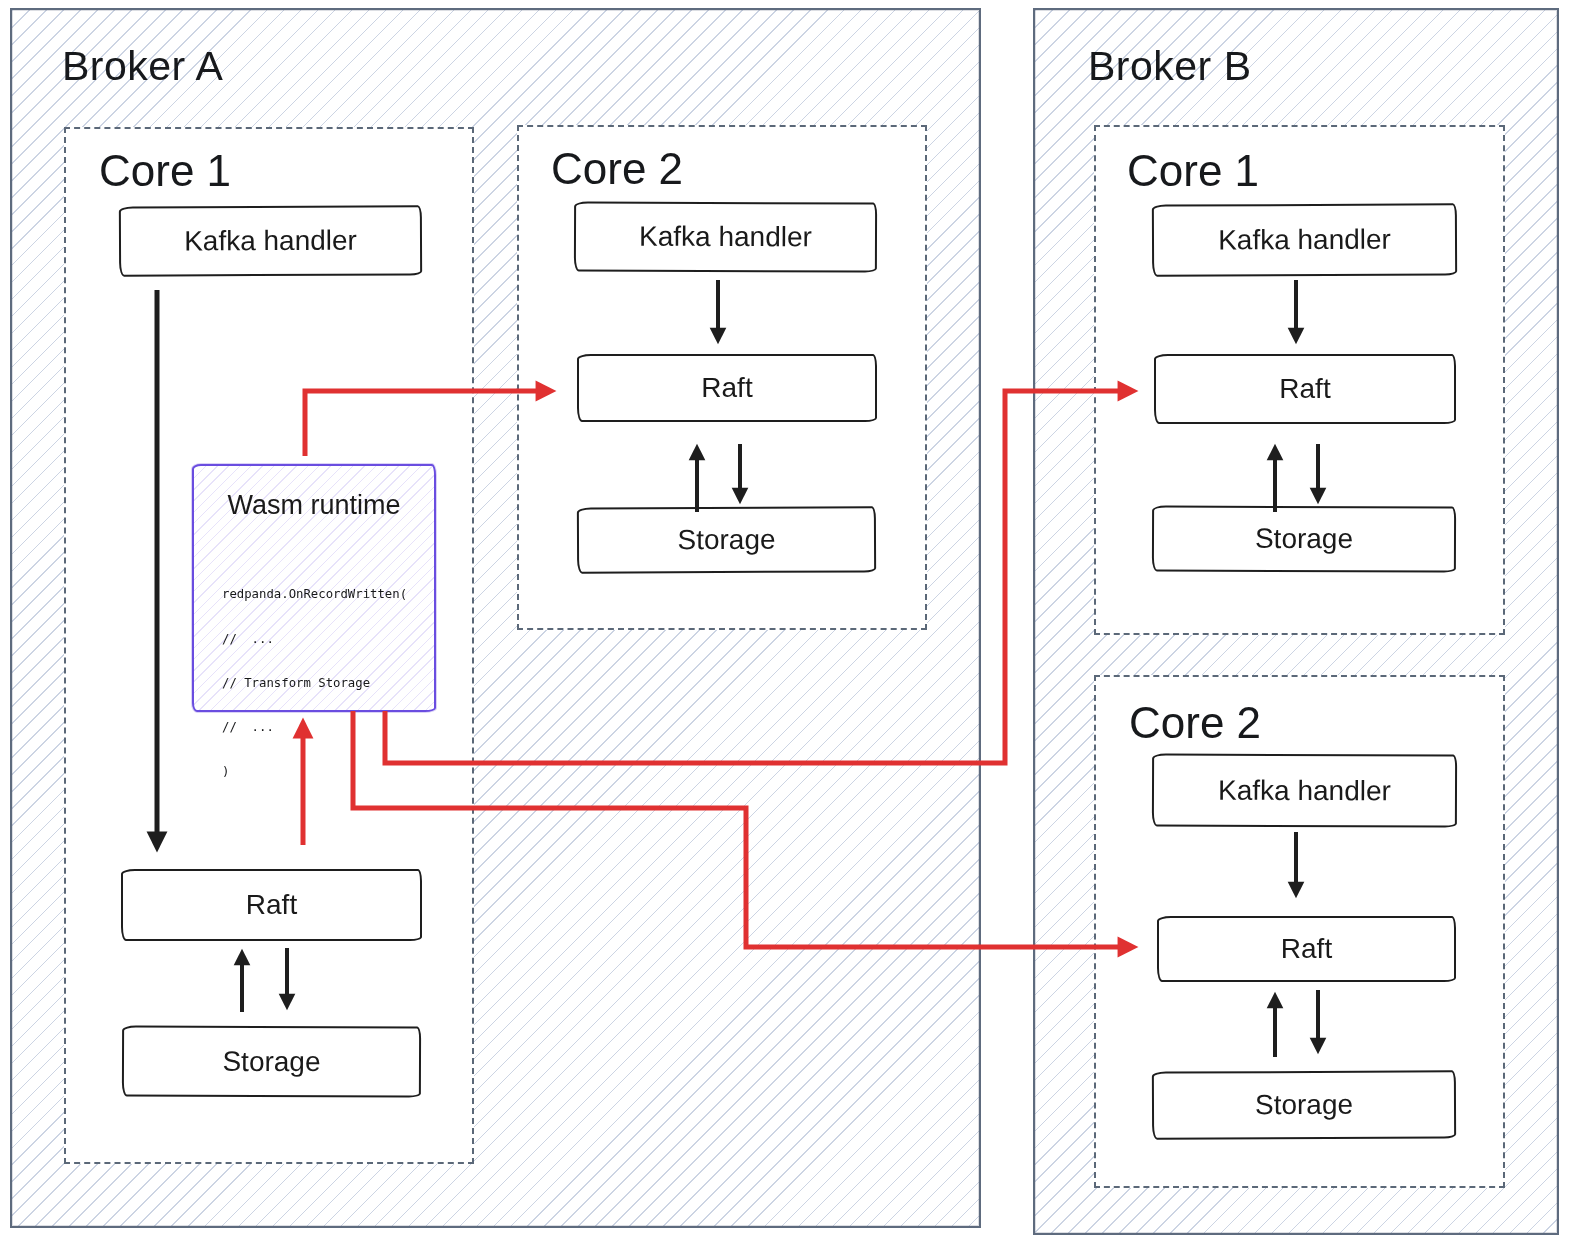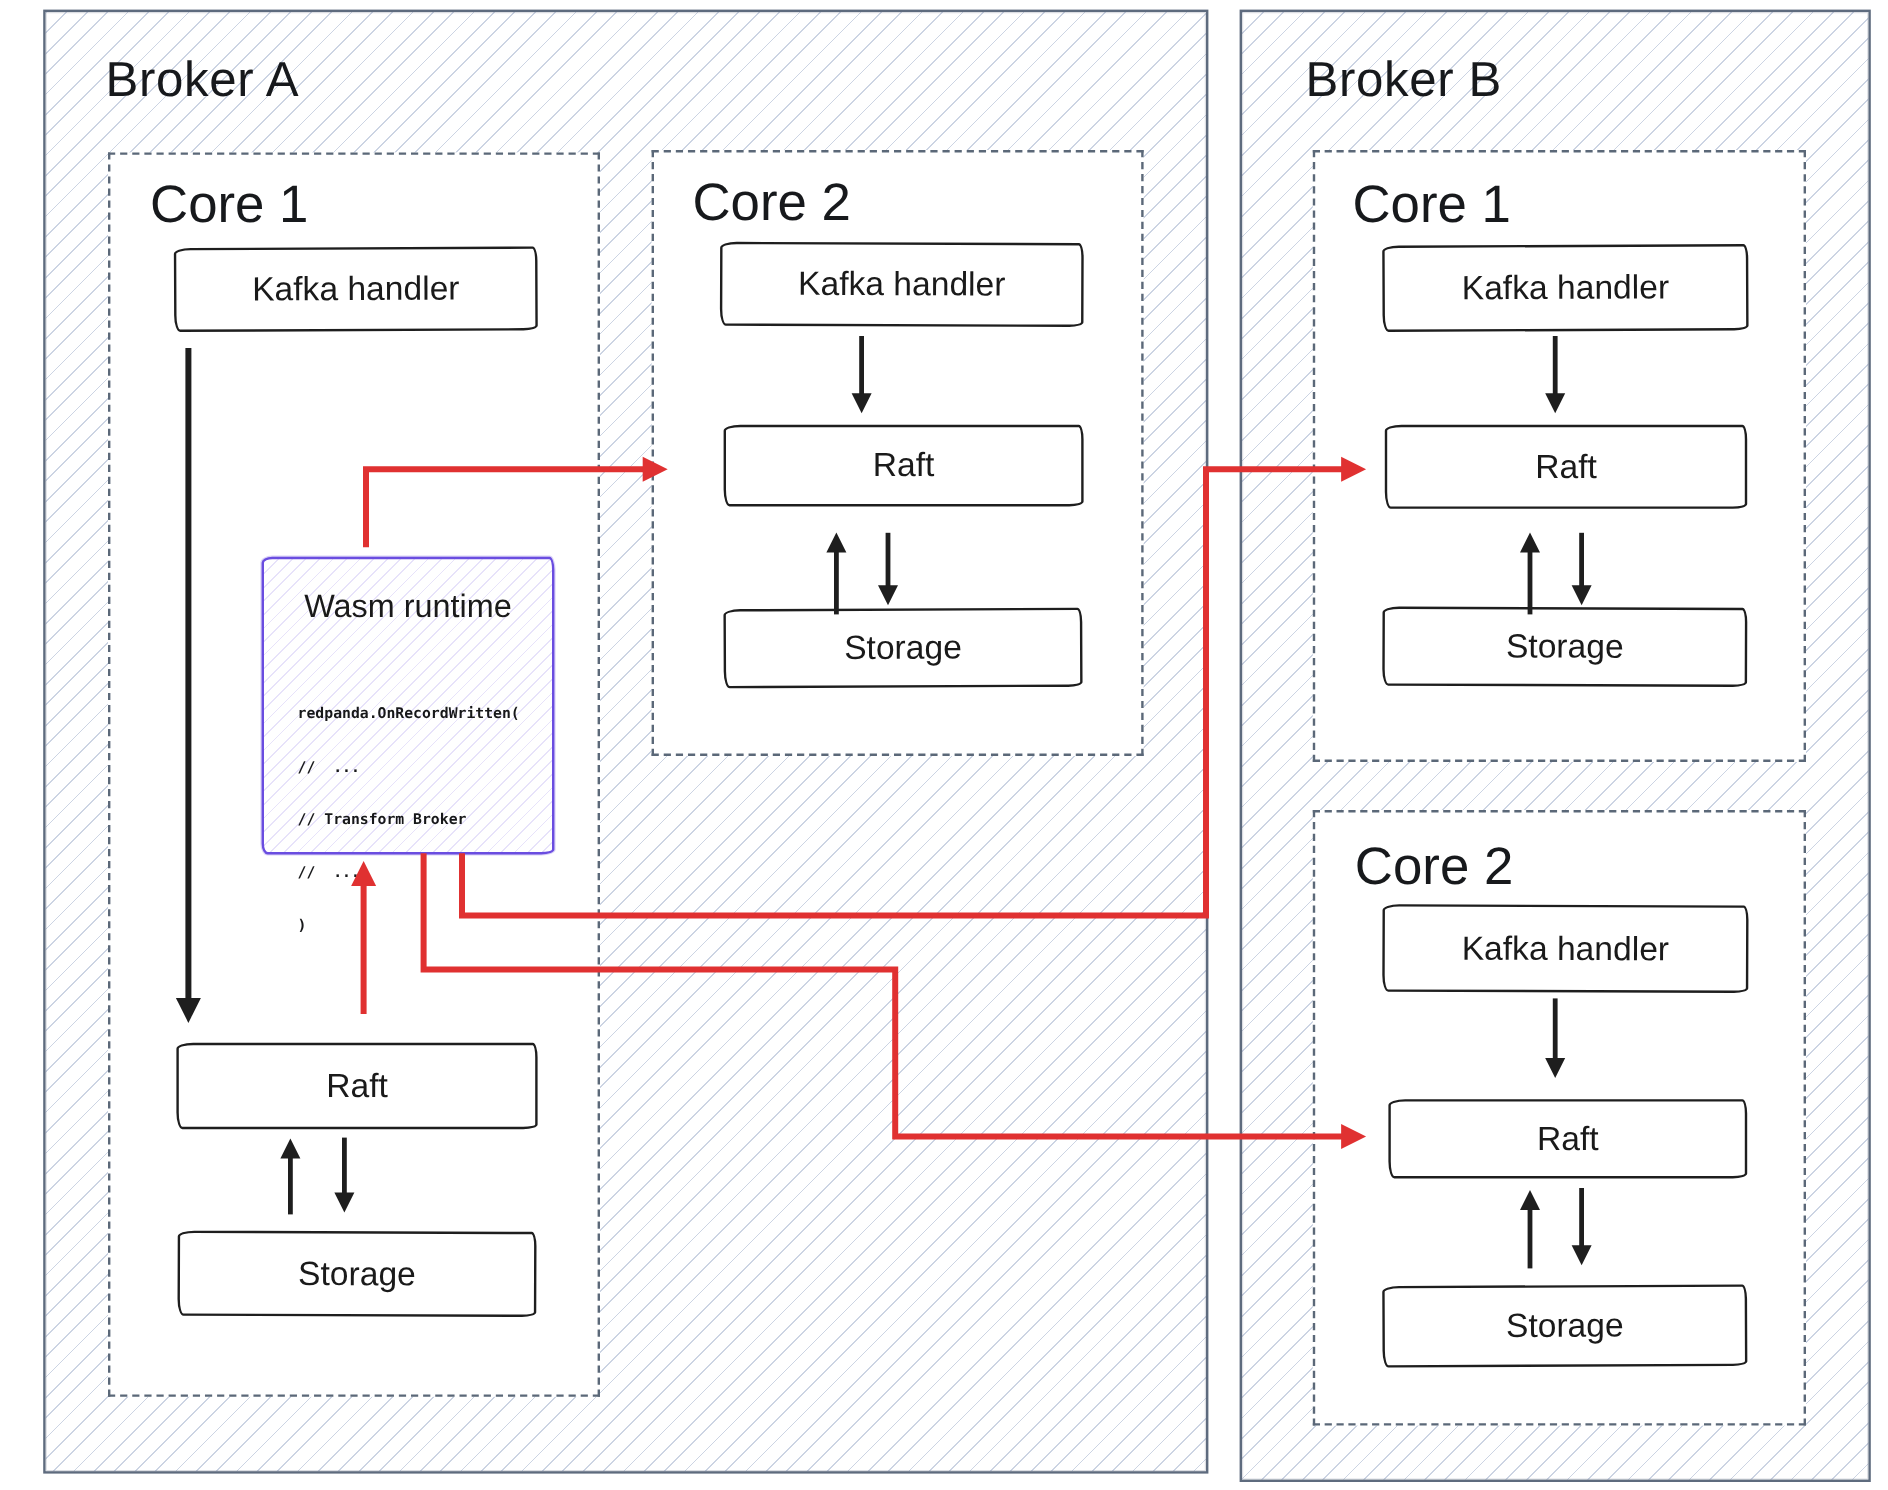--- a/index.html
+++ b/index.html
@@ -35,45 +35,45 @@
     border-radius:9px 4px 11px 5px / 5px 11px 4px 9px;
     background-color:#fff;
     background-image:repeating-linear-gradient(135deg,rgba(106,77,224,.16) 0px,rgba(106,77,224,.16) 1px,transparent 1px,transparent 8px);
     box-shadow:0 0 0 1px rgba(106,77,224,.25);
   }
   .wasm-title{margin-top:24px;text-align:center;font-size:27px;color:#1a1a1a;}
   .wasm-code{
     position:absolute;left:28px;top:92px;
     font-family:"DejaVu Sans Mono",monospace;
     font-size:12.3px;line-height:14.7px;white-space:pre;color:#17181a;
-    font-weight:bold;
+    font-weight:normal;
   }
   .wires{position:absolute;left:0;top:0;pointer-events:none;}
 </style>
 </head>
 <body>
 
 <div class="canvas">
 
-  <div class="broker" style="left:10px;top:8px;width:971px;height:1220px;margin-left:26px;">
+  <div class="broker" style="left:10px;top:8px;width:971px;height:1220px;">
     <div class="broker-title" style="left:50px;top:34px;">Broker A</div>
 
     <div class="core" style="left:52px;top:117px;width:410px;height:1037px;">
       <div class="core-title" style="left:33px;top:18px;">Core 1</div>
 
       <div class="box tilt-a" style="left:53px;top:77px;width:303px;height:70px;">
         <span>Kafka handler</span>
       </div>
 
       <div class="wasm-box" style="left:126px;top:335px;width:244px;height:248px;">
         <div class="wasm-title">Wasm runtime</div>
         <div class="wasm-code">
           <div>redpanda.OnRecordWritten(</div>
           <div>//  ...</div>
-          <div>// Transform Broker</div>
+          <div>// Transform Storage</div>
           <div>//  ...</div>
           <div>)</div>
         </div>
       </div>
 
       <div class="box" style="left:55px;top:740px;width:301px;height:72px;">
         <span>Raft</span>
       </div>
 
       <div class="box tilt-b" style="left:56px;top:897px;width:299px;height:71px;">

